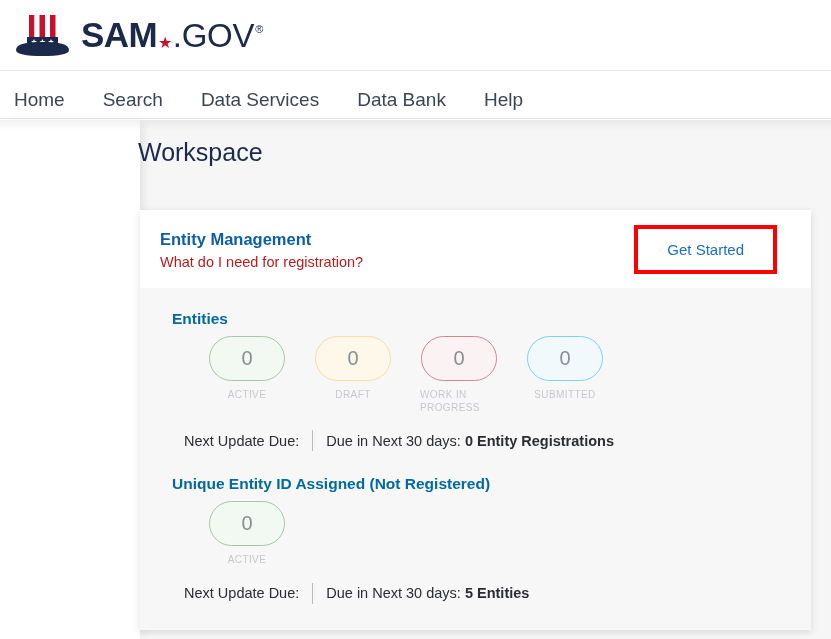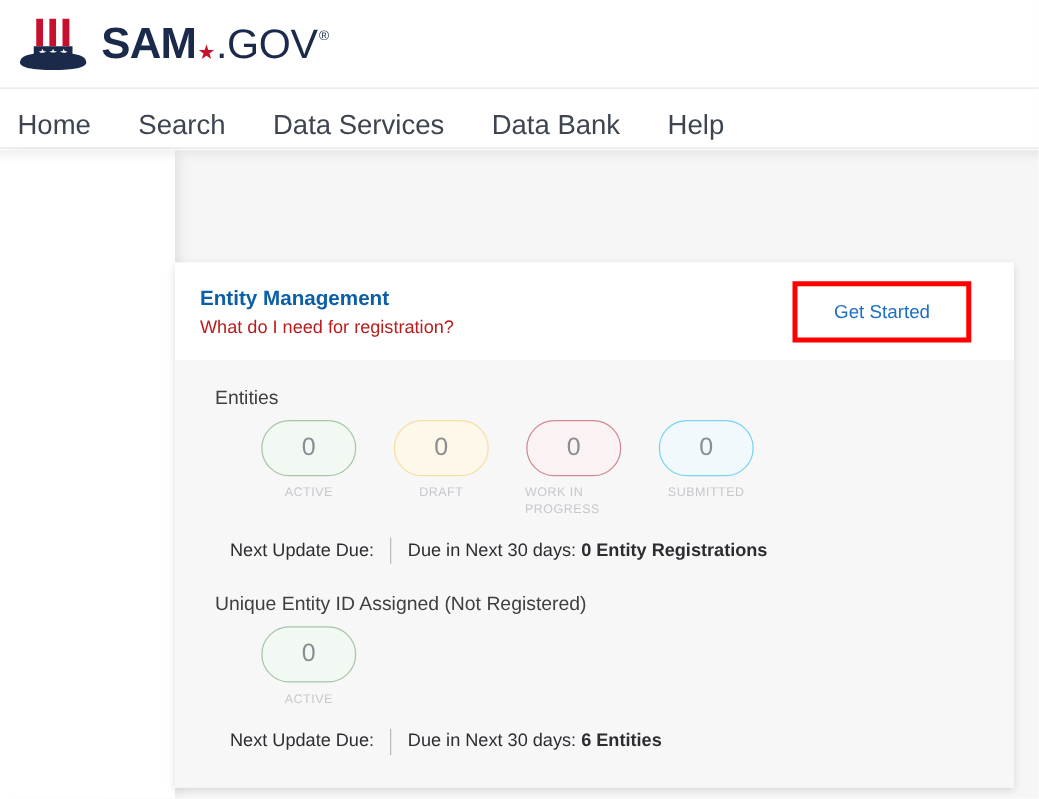--- a/index.html
+++ b/index.html
@@ -70,21 +70,21 @@
     height: 49px;
     background: #ffffff;
     border-top: 1px solid #e8e8ec;
     border-bottom: 1px solid #e4e4e8;
     display: flex;
     align-items: center;
     padding-left: 12px;
     box-sizing: border-box;
   }
   .nav-item {
-    font-size: 22px;
+    font-size: 19px;
     color: #3d4551;
     padding: 0 19px;
     cursor: pointer;
     white-space: nowrap;
     margin-top: 11px;
   }
   .nav-item:first-child { padding-left: 2px; }
 
   
   .page-body {
@@ -190,22 +190,22 @@
     white-space: nowrap;
   }
 
   .card-body {
     background: #f7f7f8;
     padding: 14px 20px 26px 32px;
   }
 
   .section-heading {
     font-size: 15.5px;
-    font-weight: normal;
-    color: #404040;
+    font-weight: bold;
+    color: #0369a1;
     margin: 8px 0 4px 0;
   }
   .section-heading.second {
     margin-top: 24px;
   }
 
   .pill-row {
     display: flex;
     align-items: flex-start;
     margin-top: 8px;
@@ -295,20 +295,21 @@
   <div class="nav-item">Search</div>
   <div class="nav-item">Data Services</div>
   <div class="nav-item">Data Bank</div>
   <div class="nav-item">Help</div>
 </div>
 
 <div class="page-body">
   <div class="content-bg"></div>
   <div class="left-white"></div>
 
+  <div class="page-title">Workspace</div>
 
   <div class="card">
 
     <div class="card-header">
       <div>
         <div class="card-title">Entity Management</div>
         <div class="card-sublink">What do I need for registration?</div>
       </div>
       <div class="get-started-wrap">
         <button class="get-started-btn">Get Started</button>
@@ -349,18 +350,18 @@
       <div class="pill-row">
         <div class="pill-cell">
           <div class="pill green">0</div>
           <div class="pill-label">ACTIVE</div>
         </div>
       </div>
 
       <div class="due-row">
         <span class="due-label">Next Update Due:</span>
         <span class="due-divider"></span>
-        <span class="due-text"><span>Due in Next 30 days: </span><span class="due-strong">6 Entities</span></span>
+        <span class="due-text"><span>Due in Next 30 days: </span><span class="due-strong">5 Entities</span></span>
       </div>
 
     </div>
   </div>
 </div>
 
 </body></html>

